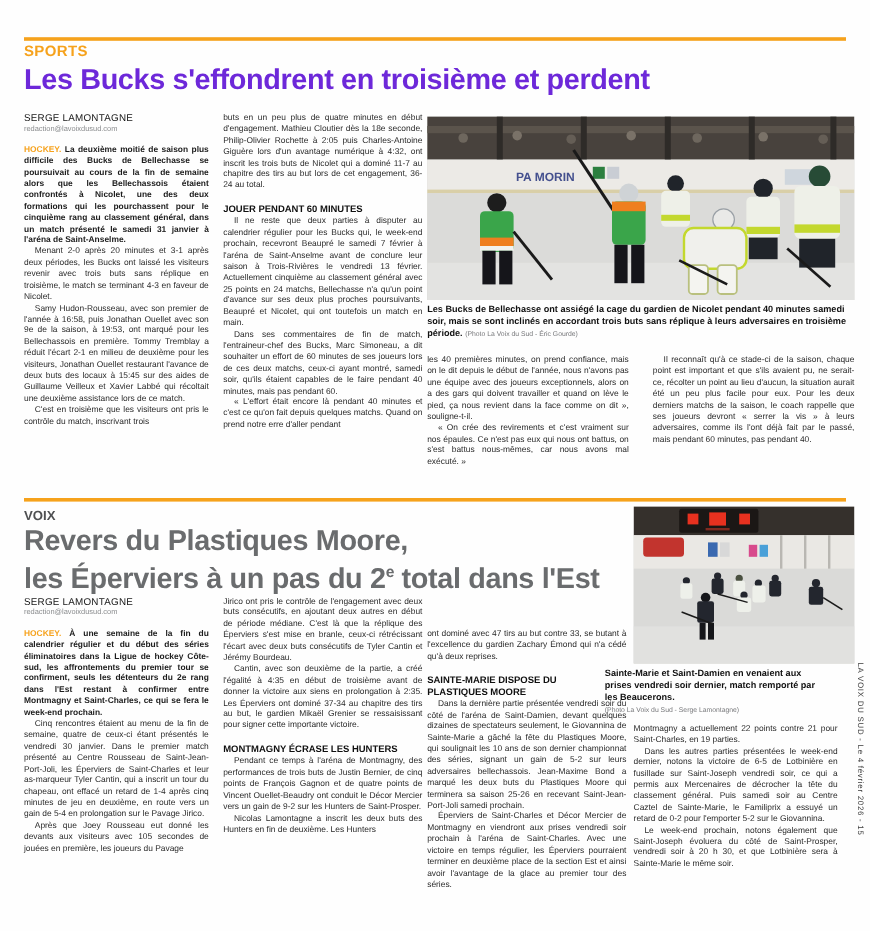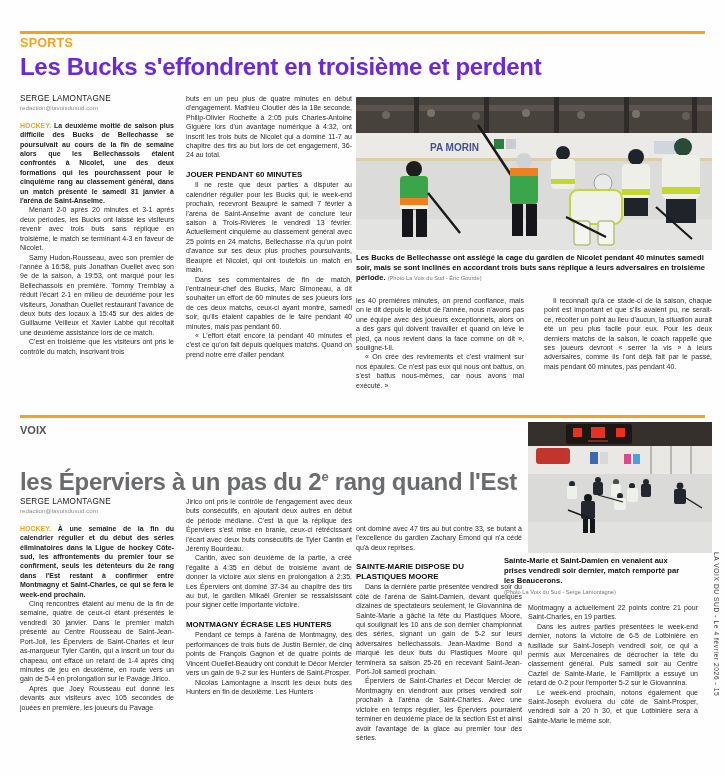--- a/index.html
+++ b/index.html
@@ -138,22 +138,22 @@
     <p class="ind">« On crée des revirements et c'est vraiment sur nos épaules. Ce n'est pas eux qui nous ont battus, on s'est battus nous-mêmes, car nous avons mal exécuté. »</p>
   </div>
 
   <div class="col" style="left:544px;top:296px;width:168px;">
     <p class="ind">Il reconnaît qu'à ce stade-ci de la saison, chaque point est important et que s'ils avaient pu, ne serait-ce, récolter un point au lieu d'aucun, la situation aurait été un peu plus facile pour eux. Pour les deux derniers matchs de la saison, le coach rappelle que ses joueurs devront « serrer la vis » à leurs adversaires, comme ils l'ont déjà fait par le passé, mais pendant 60 minutes, pas pendant 40.</p>
   </div>
 
   <div class="rule" style="top:415px;"></div>
   <div class="kicker2">VOIX</div>
   <h2 class="headline2" style="margin:0;">
-    <br>
-    <span>les Éperviers à un pas du 2</span><sup>e</sup><span> rang quand l'Est</span>
+    <span>Revers du Plastiques Moore,</span><br>
+    <span>les Éperviers à un pas du 2</span><sup>e</sup><span> total dans l'Est</span>
   </h2>
 
   <div class="photo" style="left:528px;top:422px;width:184px;height:131px;">
     <svg width="184" height="131" viewBox="0 0 184 131">
       <rect x="0" y="0" width="184" height="24" fill="#35302c"></rect>
       <rect x="38" y="2" width="66" height="20" rx="2" fill="#1b1715"></rect>
       <rect x="45" y="6" width="9" height="9" fill="#e8311f"></rect>
         <rect x="63" y="5" width="14" height="11" fill="#e8311f"></rect>
         <rect x="88" y="6" width="9" height="9" fill="#e8311f"></rect>
       <rect x="60" y="18" width="20" height="2" fill="#7e2a20"></rect>

